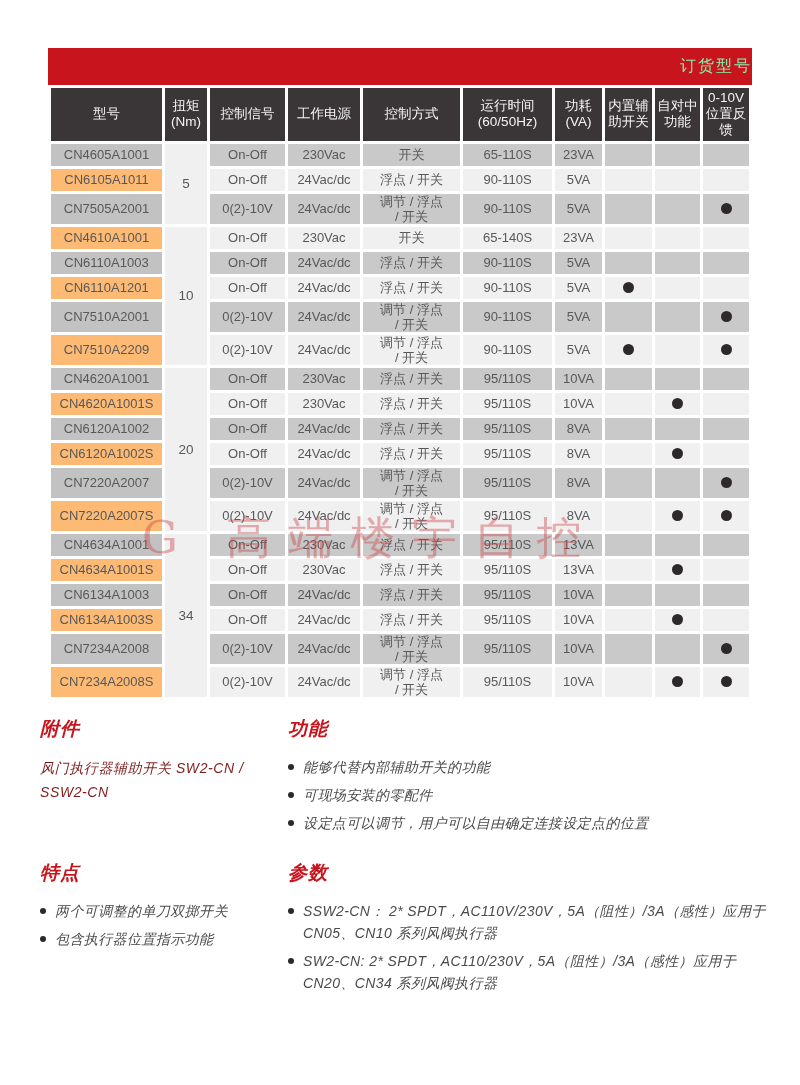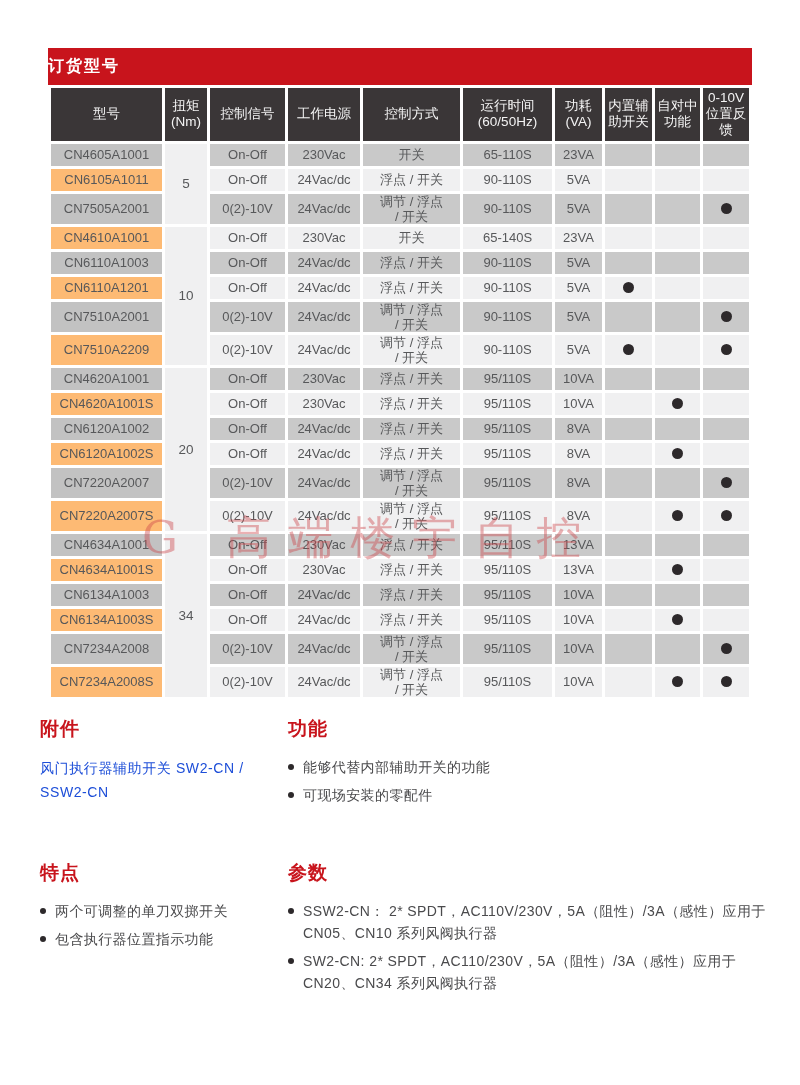--- a/index.html
+++ b/index.html
@@ -13,26 +13,26 @@
 
   
   .table-wrap {
     position: absolute;
     left: 48px; top: 48px;
     width: 704px;
   }
   .banner {
     height: 37px;
     background: #c8141c;
-    color: #ffffff;
+    color: #86efac;
     display: flex;
     align-items: center;
-    justify-content: flex-start;
+    justify-content: flex-end;
     font-size: 16px;
-    font-weight: bold;
+    font-weight: normal;
     letter-spacing: 2px;
   }
   table.spec {
     width: 704px;
     border-collapse: separate;
     border-spacing: 3px;
     table-layout: fixed;
     background: #ffffff;
     font-size: 13px;
     color: #57585a;
@@ -80,33 +80,34 @@
     letter-spacing: 17px;
     color: rgba(205, 70, 74, 0.42);
     white-space: nowrap;
     pointer-events: none;
     z-index: 5;
   }
 
   
   .section {
     position: absolute;
+    font-style: italic;
   }
   .section h2 {
     color: #c8141c;
     font-size: 19px;
     font-weight: bold;
     margin-bottom: 14px;
     letter-spacing: 1px;
   }
   .section .body-text {
     font-size: 14px;
     line-height: 24px;
     letter-spacing: 0.6px;
-    color: #1d4ed8;
+    color: #7f1d1d;
   }
   .section ul { list-style: none; }
   .section li {
     position: relative;
     font-size: 14px;
     line-height: 22px;
     letter-spacing: 0.4px;
     color: #4a4a4c;
     padding-left: 15px;
     margin-bottom: 6px;
@@ -406,20 +407,21 @@
 <div class="section" id="sec-attachments">
   <h2>附件</h2>
   <p class="body-text">风门执行器辅助开关 SW2-CN / SSW2-CN</p>
 </div>
 
 <div class="section" id="sec-functions">
   <h2>功能</h2>
   <ul>
       <li>能够代替内部辅助开关的功能</li>
       <li>可现场安装的零配件</li>
+      <li>设定点可以调节，用户可以自由确定连接设定点的位置</li>
     </ul>
 </div>
 
 <div class="section" id="sec-features">
   <h2>特点</h2>
   <ul>
       <li>两个可调整的单刀双掷开关</li>
       <li>包含执行器位置指示功能</li>
     </ul>
 </div>

